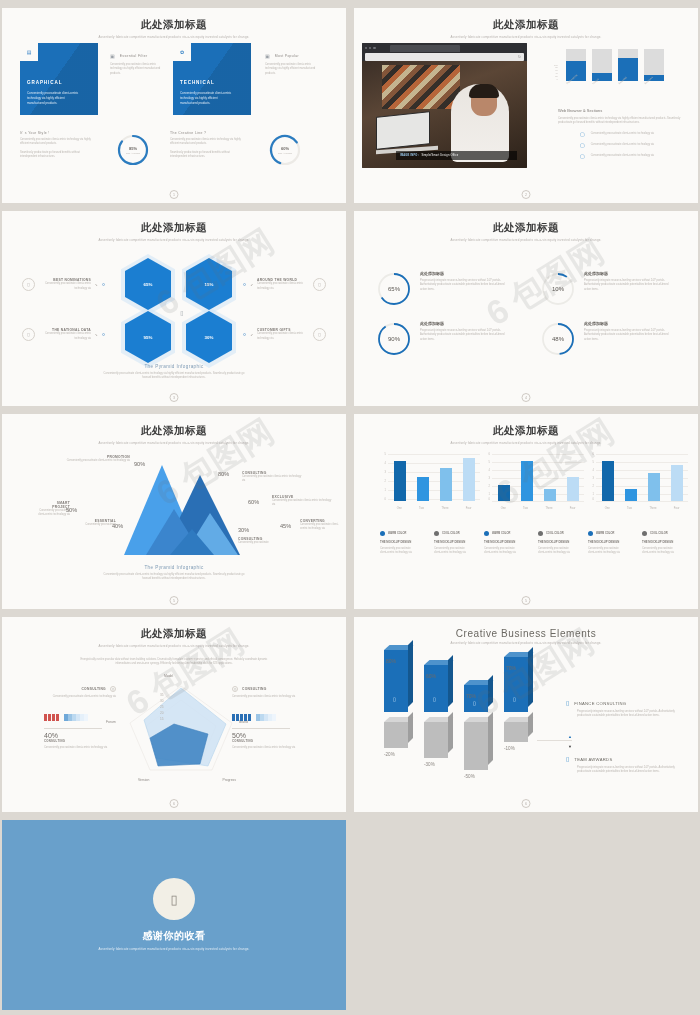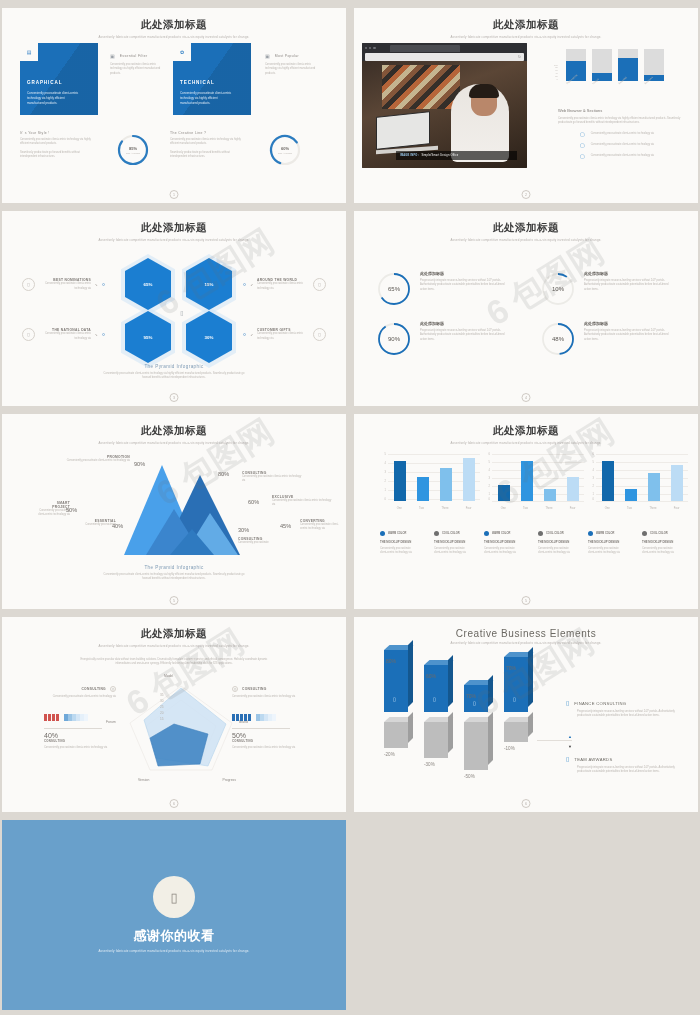--- a/index.html
+++ b/index.html
@@ -20,21 +20,21 @@
     background:#fbfaf8;
     position:relative;
     overflow:hidden;
   }
   .slide.last { background:#69a0cb; }
   .inner { position:absolute; inset:5px 8px 5px 8px; }
   .title {
     text-align:center; font-size:10.5px; font-weight:bold; color:#3c3c3c;
     letter-spacing:.5px; margin-top:5px;
   }
-  .title.light { color:#fff; font-size:13px; }
+  .title.light { color:#fff; font-size:10px; }
   .subtitle {
     text-align:center; font-size:2.9px; color:#b3aeaa; line-height:1.6;
     margin-top:3px; letter-spacing:.2px;
   }
   .subtitle.light { color:#e8f0f7; }
   .pagenum {
     position:absolute; bottom:4px; left:50%; transform:translateX(-50%);
     width:9px; height:9px; border:0.6px solid #cfcac4; border-radius:50%;
     font-size:3.6px; color:#b5b0ab; display:flex; align-items:center; justify-content:center;
   }

